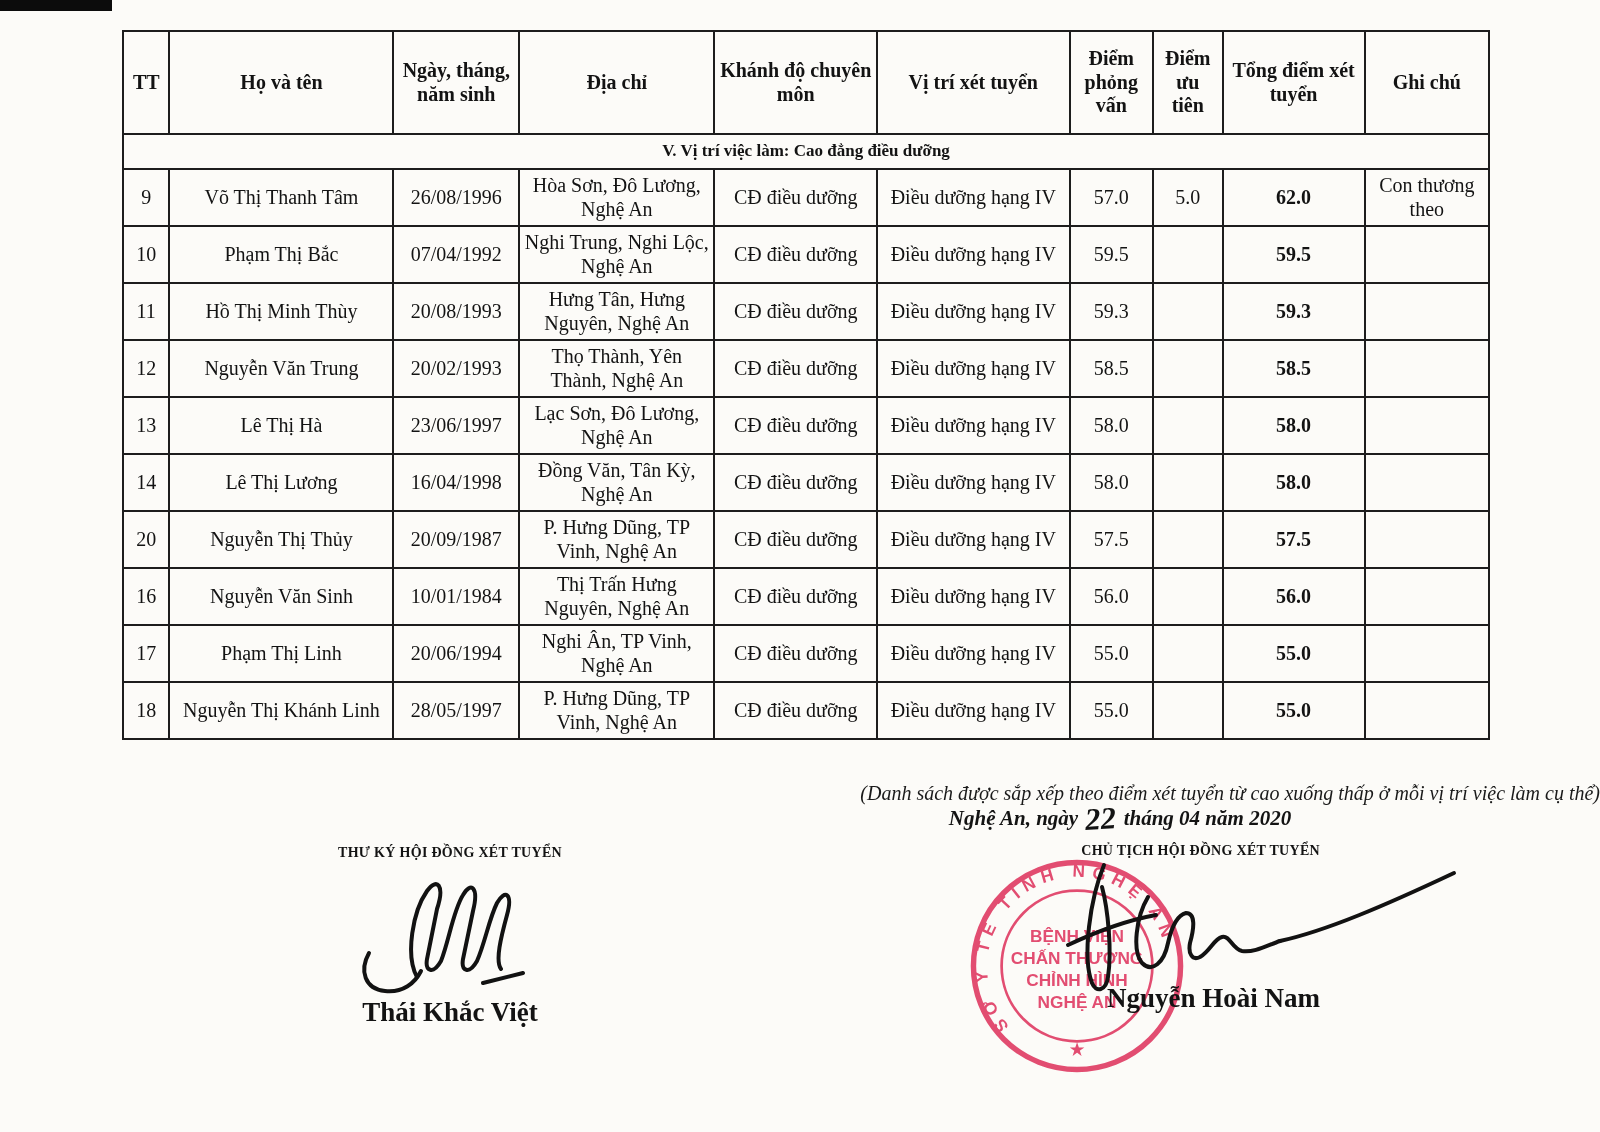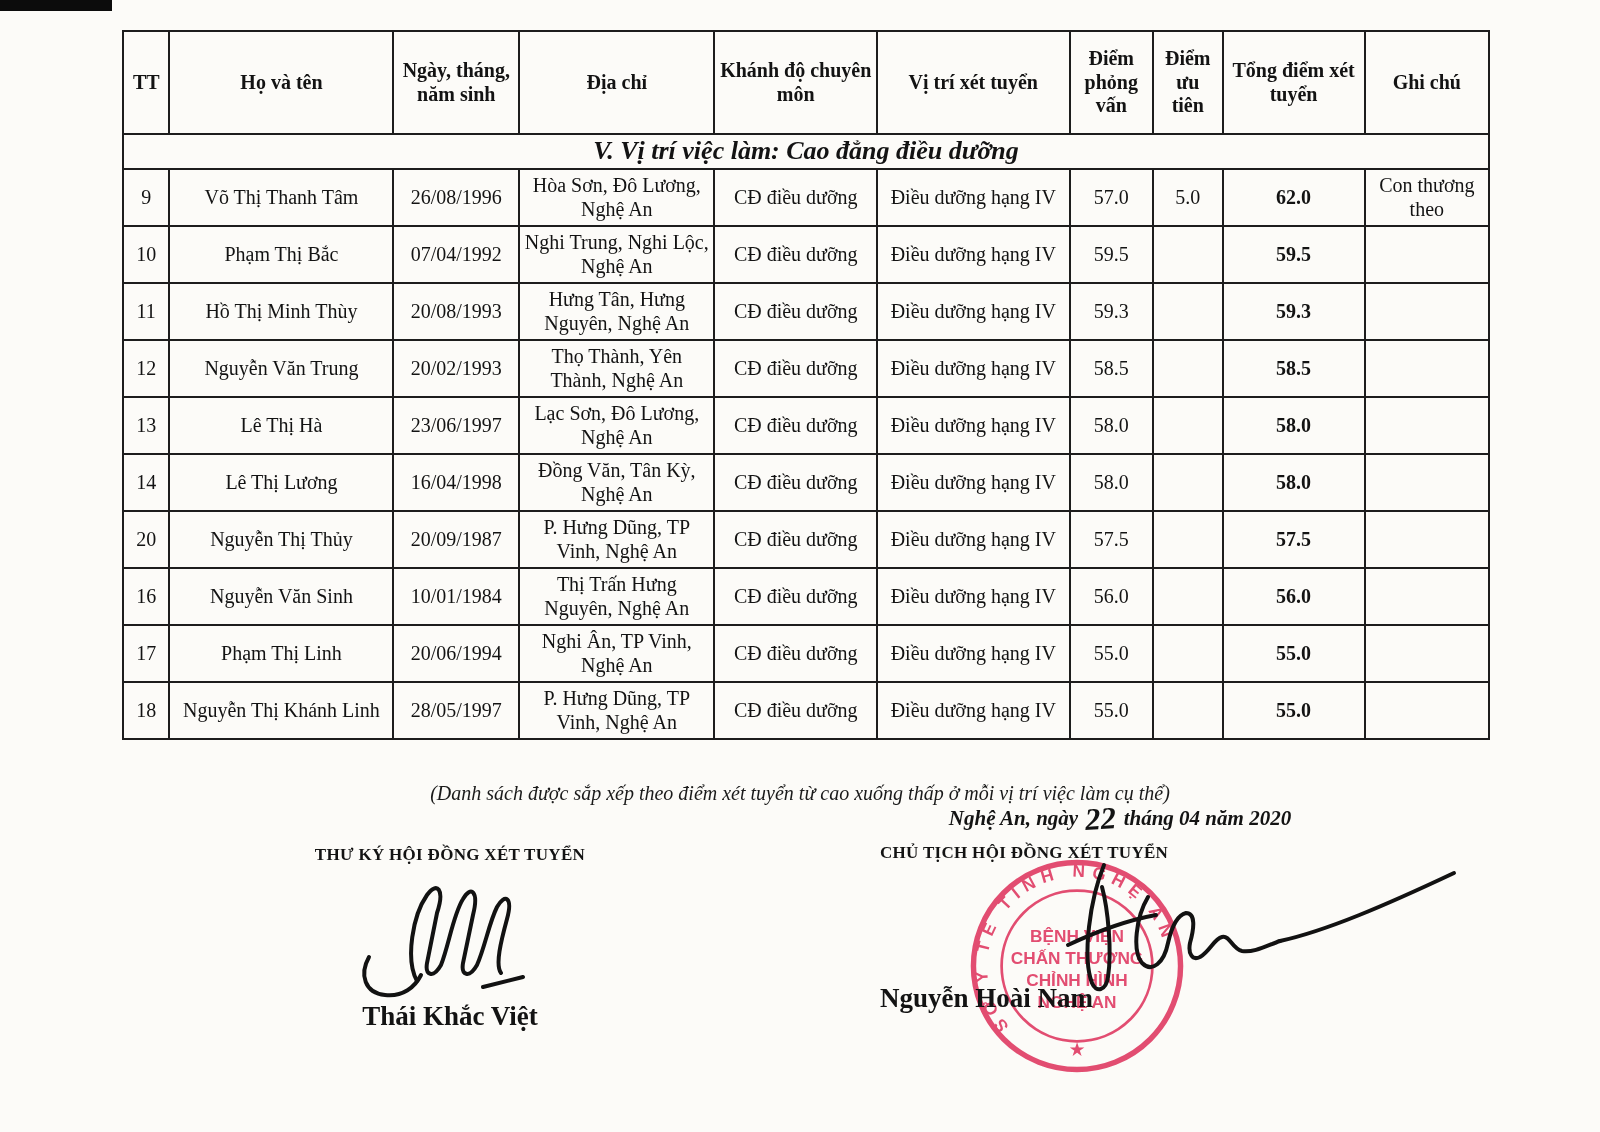--- a/index.html
+++ b/index.html
@@ -13,46 +13,46 @@
   table.roster {
     position:absolute; left:122px; top:30px; width:1368px;
     border-collapse:collapse; table-layout:fixed;
   }
   table.roster th, table.roster td {
     border:2px solid #1d1d1d; padding:1px 4px;
     font-size:20px; line-height:1.18; text-align:center; vertical-align:middle;
     overflow:hidden;
   }
   table.roster thead th { height:99px; font-weight:bold; font-size:20px; }
-  tr.section-row td { height:31px; font-weight:bold; font-style:italic; font-size:26px;text-align:center; }
+  tr.section-row td { height:31px; font-weight:bold; font-size:17px;text-align:center; }
   tr.data-row { height:57px; }
   td.c-name { text-align:left; padding-left:9px; }
   td.c-degree { text-align:left; padding-left:6px;margin-top:37px; }
   td.c-total { font-weight:bold; }
 
   .footnote {
     position:absolute; left:0; top:782px; width:1600px;
-    text-align:center; font-style:italic; font-size:20px; color:#1a1a1a;
+    text-align:right; font-style:italic; font-size:20px; color:#1a1a1a;
   }
   .dateline {
     position:absolute; left:900px; top:806px; width:440px;
     text-align:center; font-weight:bold; font-style:italic; font-size:21px;
     white-space:nowrap;
   }
   .dateline .day {
     display:inline-block; font-size:31px; font-weight:bold;
     transform:rotate(-4deg); margin:0 2px; line-height:0.8; vertical-align:-4px;
   }
   .sig-block-left {
     position:absolute; left:240px; top:845px; width:420px; text-align:center;
   }
   .sig-block-right {
-    position:absolute; left:880px; top:843px; width:440px; text-align:left;
-  }
-  .sig-title { font-weight:bold; font-size:17px; letter-spacing:0.3px; position:relative; z-index:3; }
+    position:absolute; left:880px; top:843px; width:440px; text-align:right;
+  }
+  .sig-title { font-weight:bold; font-size:14px; letter-spacing:0.3px; position:relative; z-index:3; }
   .sig-name { font-weight:bold; font-size:27px; position:relative; z-index:4; }
   .sig-block-left .sig-name { margin-top:2px; }
   .sig-scribble-left { margin:6px auto 2px auto; display:block; }
   .stamp-wrap {
     position:absolute; left:88px; top:14px; width:218px; height:218px; z-index:1;
     opacity:0.92;
   }
   .sig-scribble-right {
     position:absolute; left:170px; top:14px; width:420px; height:150px; z-index:3;
   }

